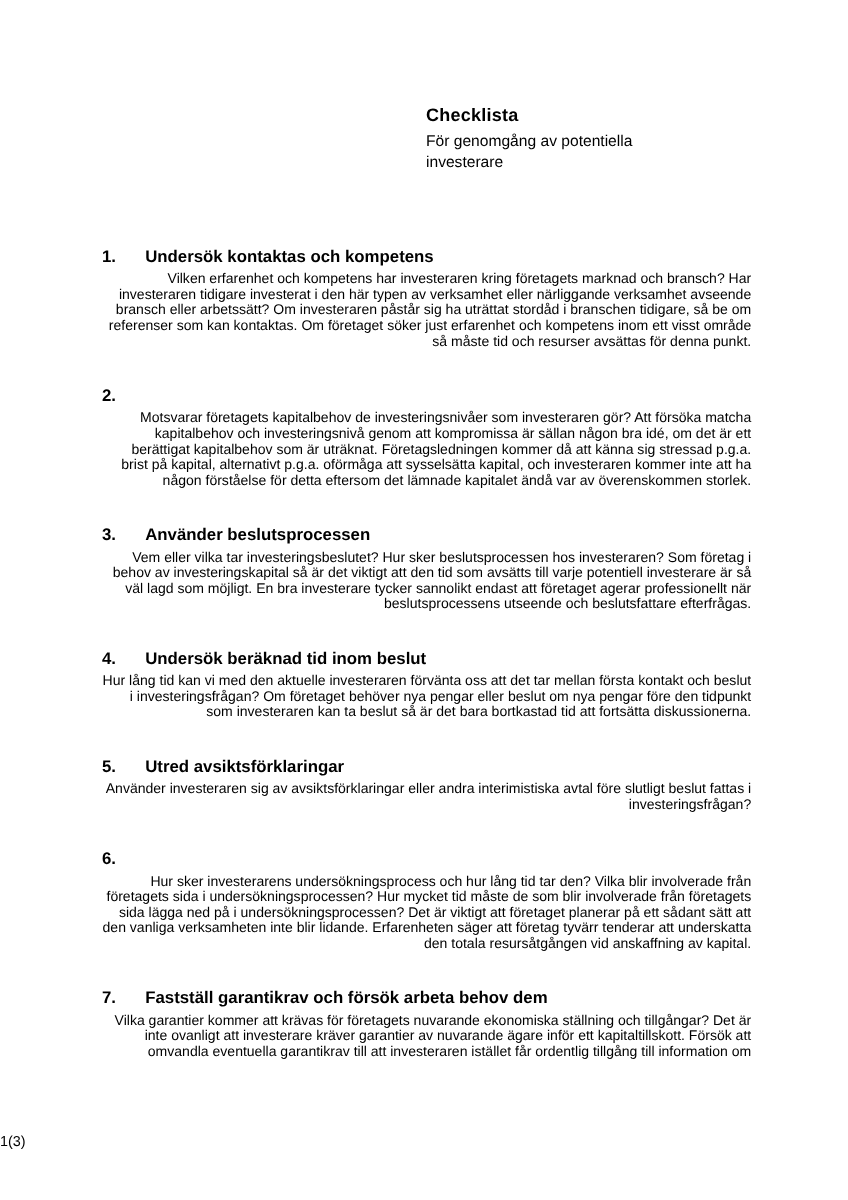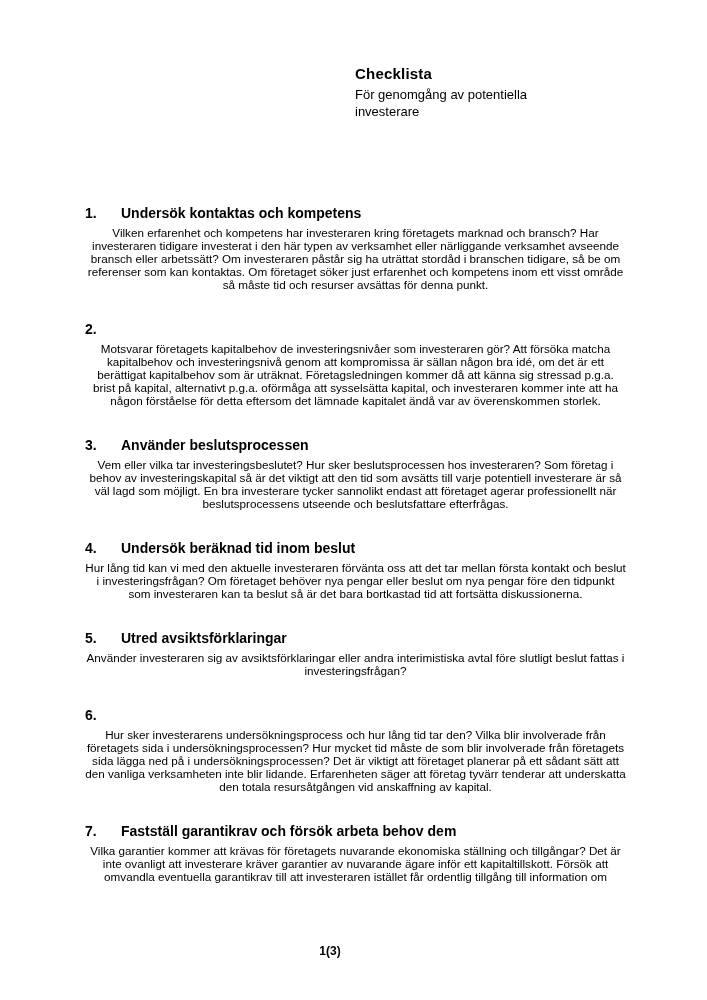--- a/index.html
+++ b/index.html
@@ -13,21 +13,21 @@
     width: 707px;
     height: 1000px;
     background: #ffffff;
     color: #000000;
     font-family: "Liberation Sans", "DejaVu Sans", sans-serif;
     overflow: hidden;
   }
   .title-block {
     position: absolute;
     left: 355px;
-    top: 65px;
+    top: 88px;
     width: 220px;
   }
   .doc-title {
     font-size: 15px;
     font-weight: bold;
     line-height: 18px;
     letter-spacing: 0.2px;
   }
   .doc-subtitle {
     margin-top: 4px;
@@ -52,31 +52,29 @@
     line-height: 17px;
   }
   .sec-num {
     width: 36px;
     flex-shrink: 0;
   }
   .sec-body {
     margin: 4px 0 0 0;
     font-size: 11.7px;
     line-height: 13px;
-    text-align: center;
+    text-align: right;
   }
   .page-footer {
     position: absolute;
     top: 944px;
     left: 0;
     width: 660px;
-    text-align: center;
     font-size: 12px;
     line-height: 14px;
-    font-weight: bold;
   }
 </style>
 </head>
 <body>
 
 <div class="page">
 
   <header class="title-block">
     <div class="doc-title">Checklista</div>
     <div class="doc-subtitle">För genomgång av potentiella investerare</div>

